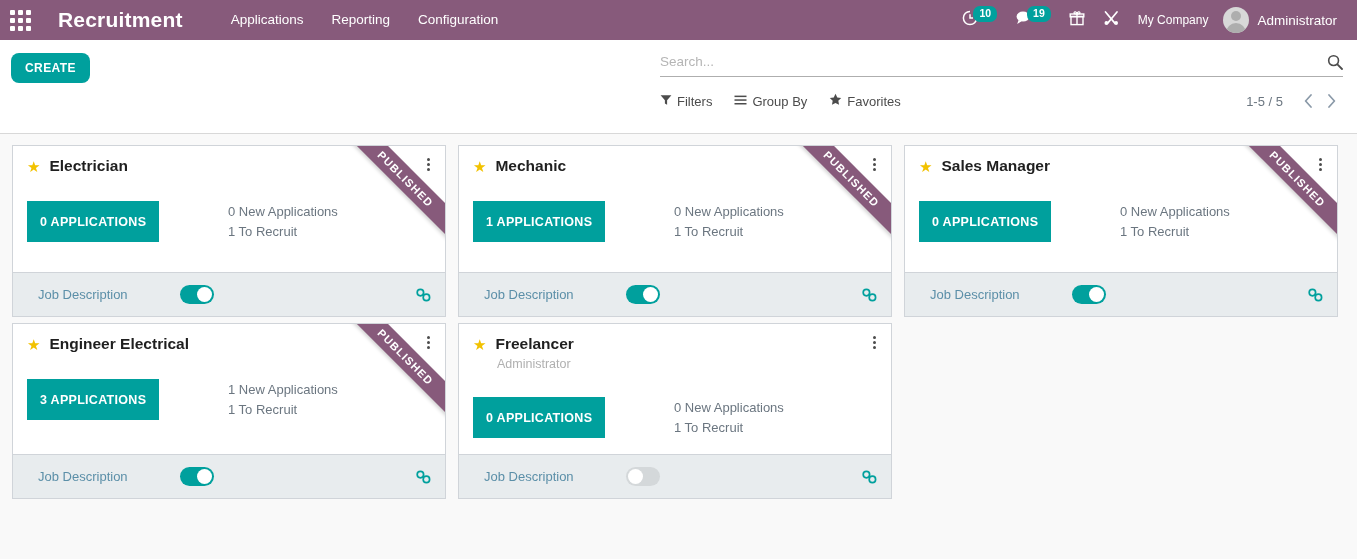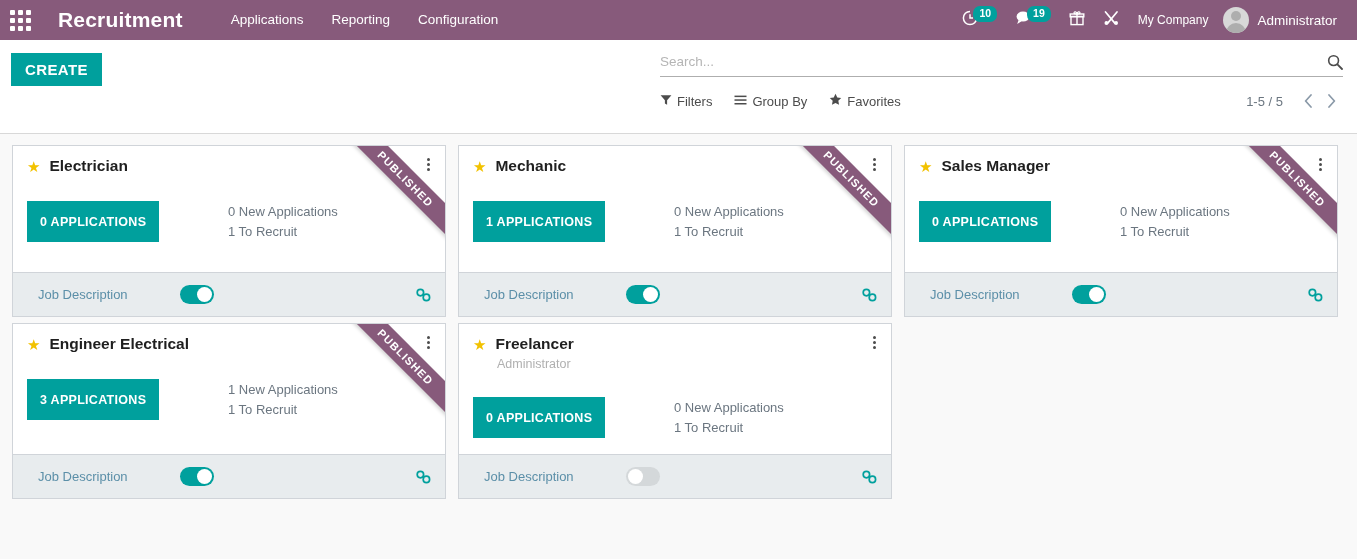--- a/index.html
+++ b/index.html
@@ -101,26 +101,26 @@
     color: #9e9e9e;
     padding-top: 13px;
     line-height: 1.2;
     white-space: nowrap;
   }
   .btn-create {
     margin-top: 13px;
     background: #00A09D;
     color: #fff;
     border: none;
-    font-size: 15px;
+    font-size: 12px;
     font-weight: bold;
     letter-spacing: .4px;
     padding: 8px 14px;
     cursor: pointer;
-    border-radius: 0;
+    border-radius: 8px;
     font-family: "Liberation Sans", sans-serif;
   }
 
   .cp-right { flex: 1; padding-right: 14px; padding-top: 12px; }
   .searchview {
     border-bottom: 1px solid #aeaeae;
     display: flex;
     align-items: center;
     padding-bottom: 5px;
     height: 25px;

